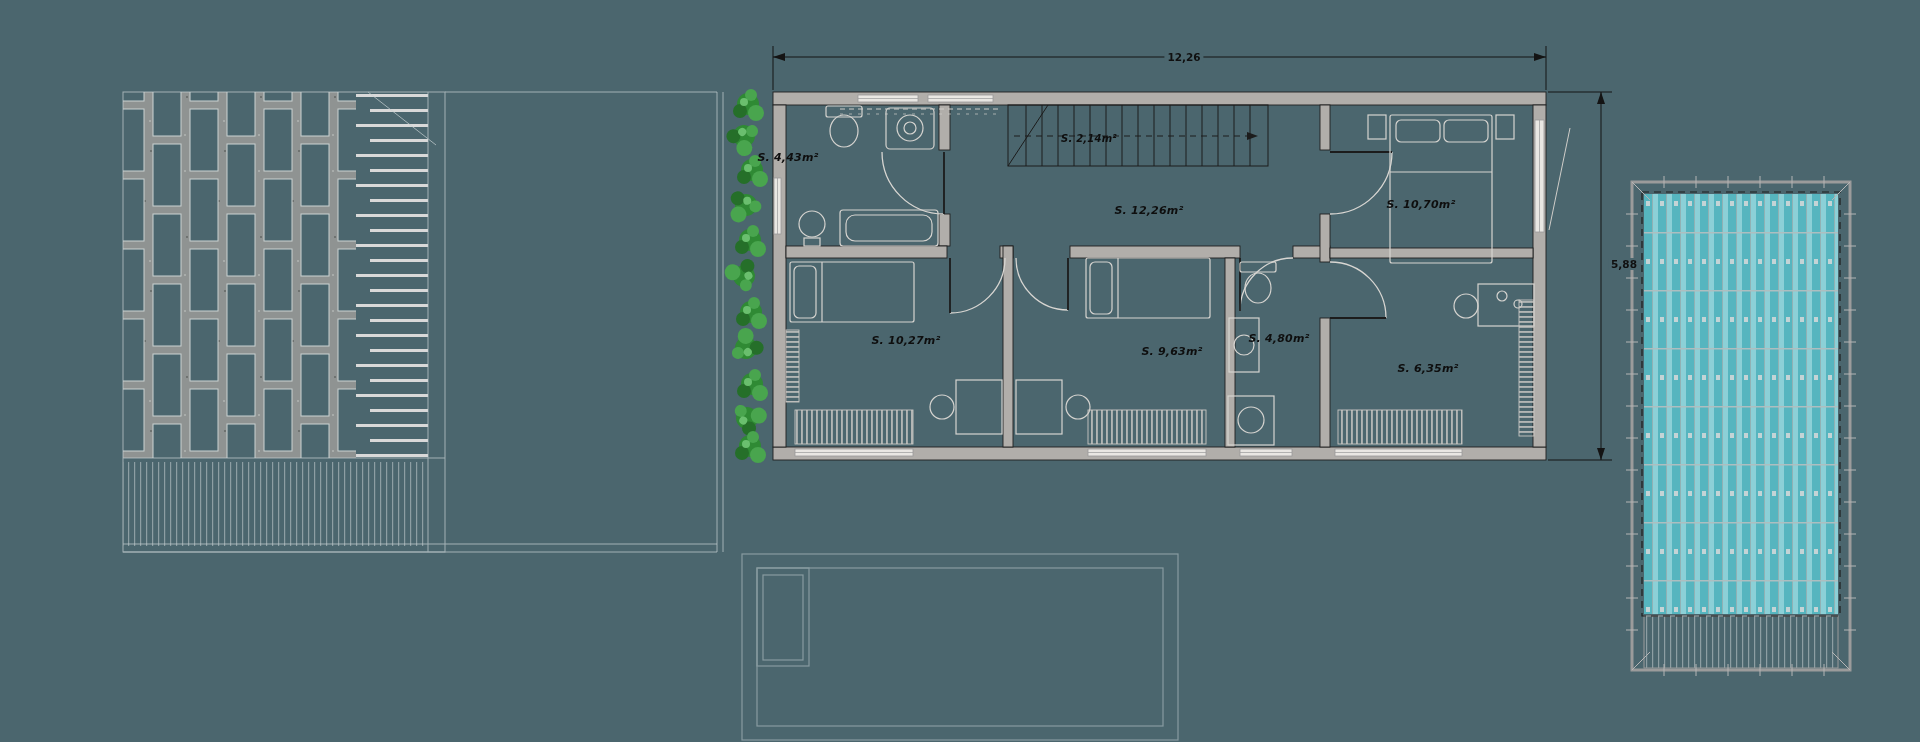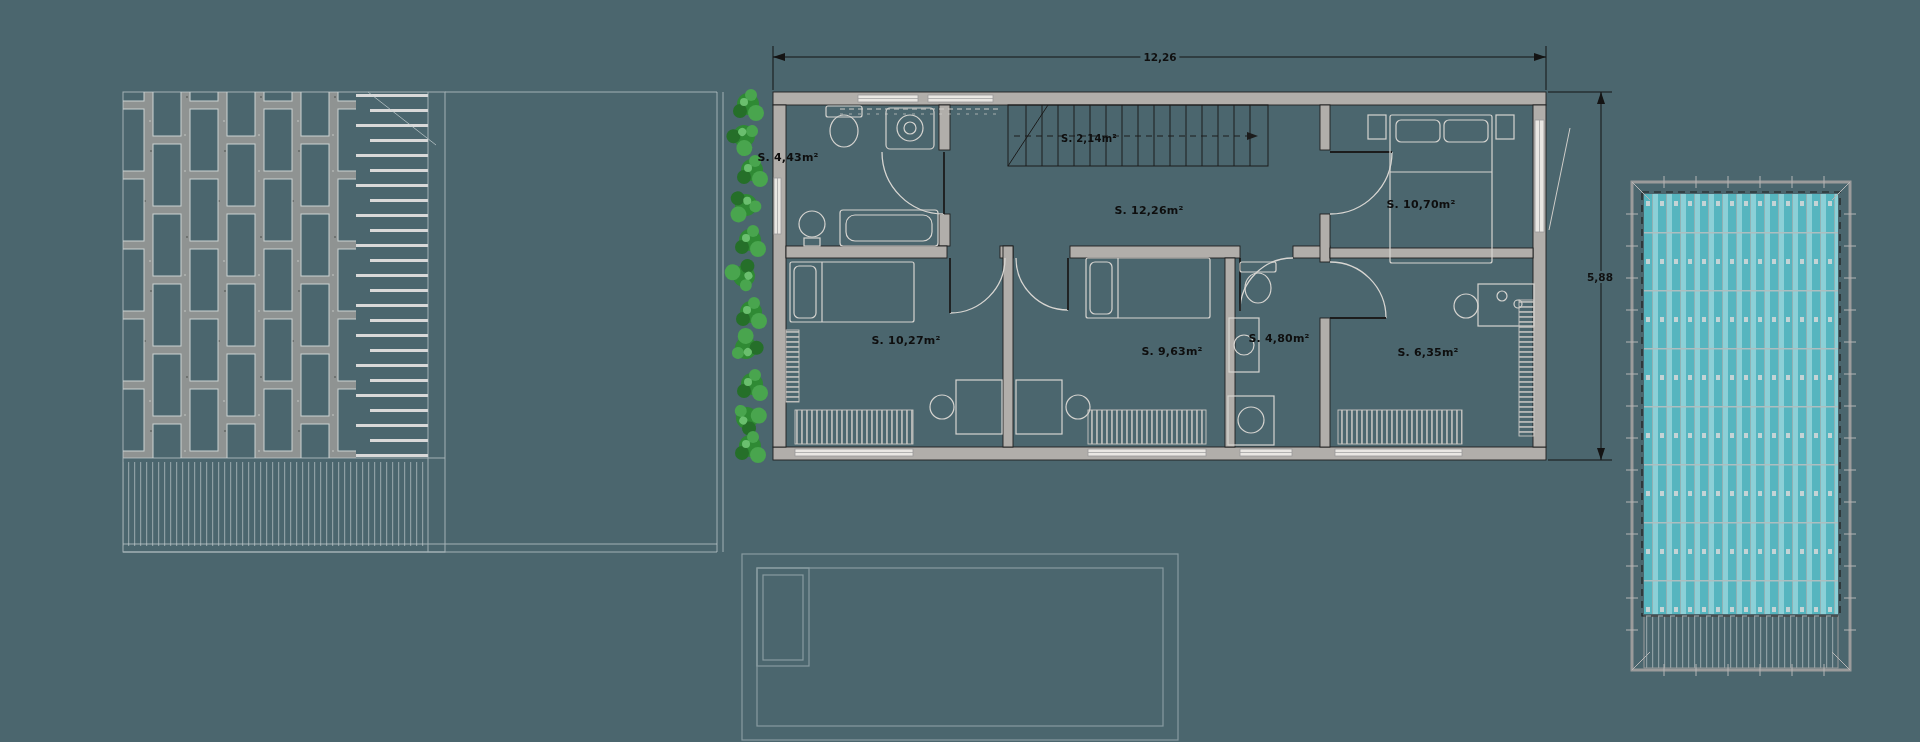--- a/index.html
+++ b/index.html
@@ -1,23 +1,23 @@
 <!DOCTYPE html>
 <html><head>
 <meta charset="utf-8">
 <style>
   html,body{margin:0;padding:0;background:#4B666E;}
   .scene{position:relative;width:1920px;height:742px;background:#4B666E;overflow:hidden;
          font-family:"DejaVu Sans","Liberation Sans",sans-serif;}
   .scene svg{position:absolute;left:0;top:0;}
   .room-label{position:absolute;transform:translate(-50%,-50%);font-size:11px;font-weight:bold;
-              color:#0e0e0e;white-space:nowrap;letter-spacing:.2px;z-index:5;}
+              color:#0e0e0e;white-space:nowrap;letter-spacing:.2px;z-index:5;font-style:italic;}
   .room-label.small{font-size:10px;}
   .dim-label{position:absolute;transform:translate(-50%,-50%);font-size:10.5px;font-weight:bold;
-             color:#101010;background:#4B666E;padding:0 3px;white-space:nowrap;z-index:5;}
+             color:#101010;background:#4B666E;padding:0 3px;white-space:nowrap;z-index:5;margin-left:24px;}
 </style>
 </head>
 <body>
 
 <div class="scene">
 
 <svg width="1920" height="742" viewBox="0 0 1920 742">
   <defs>
     <pattern id="pat-paver" width="74" height="140" patternUnits="userSpaceOnUse">
       <rect width="74" height="140" fill="#8f9392"></rect>
@@ -267,18 +267,18 @@
   </g>
 </svg>
 
 <div class="room-label" style="left:788px;top:157px">S. 4,43m²</div>
 <div class="room-label small" style="left:1089px;top:138px">S. 2,14m²</div>
 <div class="room-label" style="left:1149px;top:210px">S. 12,26m²</div>
 <div class="room-label" style="left:1421px;top:204px">S. 10,70m²</div>
 <div class="room-label" style="left:906px;top:340px">S. 10,27m²</div>
 <div class="room-label" style="left:1172px;top:351px">S. 9,63m²</div>
 <div class="room-label" style="left:1279px;top:338px">S. 4,80m²</div>
-<div class="room-label" style="left:1428px;top:352px">S. 6,35m²</div>
+<div class="room-label" style="left:1428px;top:368px">S. 6,35m²</div>
 
 <div class="dim-label" style="left:1160px;top:57px">12,26</div>
-<div class="dim-label" style="left:1600px;top:277px">5,88</div>
+<div class="dim-label" style="left:1600px;top:264px">5,88</div>
 
 </div>
 
 </body></html>

